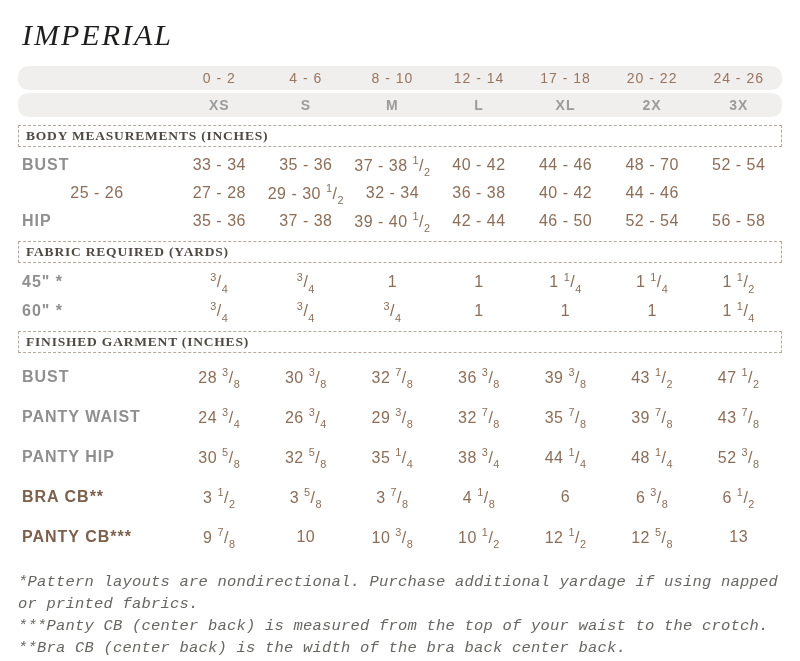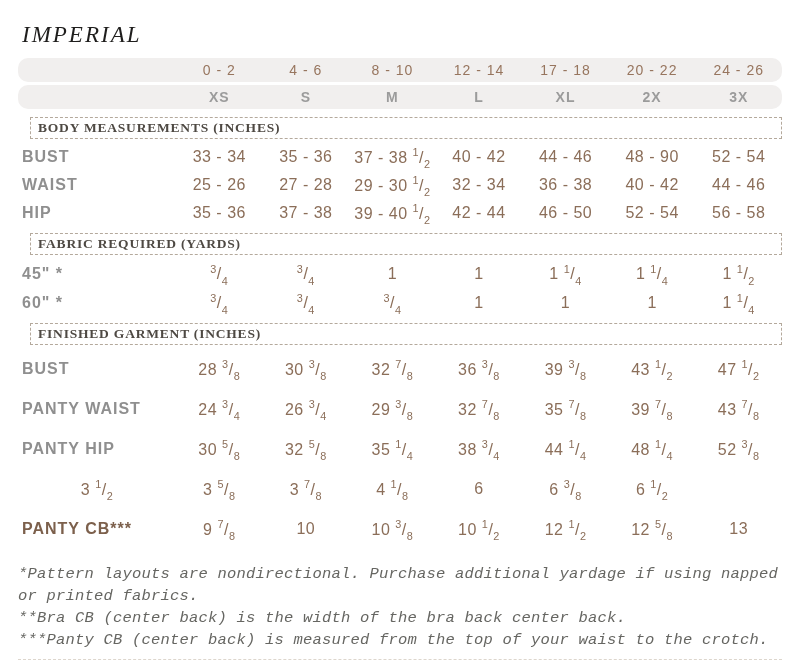--- a/index.html
+++ b/index.html
@@ -1,34 +1,34 @@
 <!DOCTYPE html>
 <html><head>
 <meta charset="utf-8">
 <style>
   html,body{margin:0;padding:0;background:#ffffff;}
   body{width:800px;height:661px;font-family:"Liberation Sans",sans-serif;overflow:hidden;}
   .page{padding:16px 18px 0 18px;}
 
   .title{
     font-family:"Liberation Serif",serif;font-style:italic;font-weight:500;
-    font-size:23px;line-height:38px;letter-spacing:2px;color:#1f1e1d;
-    margin:0 0 4px 4px;
+    font-size:30px;line-height:38px;letter-spacing:2px;color:#1f1e1d;
+    margin:0 0 12px 4px;
   }
 
   .grid{display:grid;grid-template-columns:158px repeat(7,1fr);align-items:center;}
   .hdr{background:#f1efee;height:24px;margin-bottom:3px;border-radius:10px;}
   .hdr .c{text-align:center;font-size:14px;letter-spacing:1px;}
   .hdr1 .c{color:#97755e;}
   .hdr2{margin-bottom:8px;}
   .hdr2 .c{color:#9b9b9b;font-weight:bold;}
 
   .secbox{
     border:1px dashed #b4a99c;height:20px;display:flex;align-items:center;
-    padding-left:7px;margin:6px 0 4px 12px;
+    padding-left:7px;margin:6px 0 4px 0;
     font-family:"Liberation Serif",serif;font-weight:700;font-size:13.5px;
     letter-spacing:0.8px;color:#4e4943;
   }
 
   .row{height:28px;}
   .frow{height:40px;}
   .lbl{font-size:16px;color:#8f8f8f;letter-spacing:1px;padding-left:4px;font-weight:bold;}
   .lbl.brown{color:#7c604c;}
   .c.val{text-align:center;font-size:16px;color:#8b6e59;letter-spacing:0.5px;}
 
@@ -74,25 +74,24 @@
     <span>BODY MEASUREMENTS (INCHES)</span>
   </div>
 
   <div class="grid row">
     <div class="lbl">BUST</div>
     <div class="c val">33 - 34</div>
     <div class="c val">35 - 36</div>
     <div class="c val">37 - 38 <sup>1</sup>/<sub>2</sub></div>
     <div class="c val">40 - 42</div>
     <div class="c val">44 - 46</div>
-    <div class="c val">48 - 90</div>
+    <div class="c val">48 - 70</div>
     <div class="c val">52 - 54</div>
   </div>
   <div class="grid row">
-    <div class="lbl">WAIST</div>
     <div class="c val">25 - 26</div>
     <div class="c val">27 - 28</div>
     <div class="c val">29 - 30 <sup>1</sup>/<sub>2</sub></div>
     <div class="c val">32 - 34</div>
     <div class="c val">36 - 38</div>
     <div class="c val">40 - 42</div>
     <div class="c val">44 - 46</div>
   </div>
   <div class="grid row">
     <div class="lbl">HIP</div>
@@ -158,20 +157,21 @@
     <div class="lbl">PANTY HIP</div>
     <div class="c val">30 <sup>5</sup>/<sub>8</sub></div>
     <div class="c val">32 <sup>5</sup>/<sub>8</sub></div>
     <div class="c val">35 <sup>1</sup>/<sub>4</sub></div>
     <div class="c val">38 <sup>3</sup>/<sub>4</sub></div>
     <div class="c val">44 <sup>1</sup>/<sub>4</sub></div>
     <div class="c val">48 <sup>1</sup>/<sub>4</sub></div>
     <div class="c val">52 <sup>3</sup>/<sub>8</sub></div>
   </div>
   <div class="grid frow">
+    <div class="lbl brown">BRA CB**</div>
     <div class="c val">3 <sup>1</sup>/<sub>2</sub></div>
     <div class="c val">3 <sup>5</sup>/<sub>8</sub></div>
     <div class="c val">3 <sup>7</sup>/<sub>8</sub></div>
     <div class="c val">4 <sup>1</sup>/<sub>8</sub></div>
     <div class="c val">6</div>
     <div class="c val">6 <sup>3</sup>/<sub>8</sub></div>
     <div class="c val">6 <sup>1</sup>/<sub>2</sub></div>
   </div>
   <div class="grid frow">
     <div class="lbl brown">PANTY CB***</div>
@@ -179,18 +179,18 @@
     <div class="c val">10</div>
     <div class="c val">10 <sup>3</sup>/<sub>8</sub></div>
     <div class="c val">10 <sup>1</sup>/<sub>2</sub></div>
     <div class="c val">12 <sup>1</sup>/<sub>2</sub></div>
     <div class="c val">12 <sup>5</sup>/<sub>8</sub></div>
     <div class="c val">13</div>
   </div>
 
   <div class="foot">
     <div>*Pattern layouts are nondirectional. Purchase additional yardage if using napped or printed fabrics.</div>
+    <div>***Panty CB (center back) is measured from the top of your waist to the crotch.</div>
     <div>**Bra CB (center back) is the width of the bra back center back.</div>
-    <div>***Panty CB (center back) is measured from the top of your waist to the crotch.</div>
   </div>
   <div class="endline"></div>
 
 </div>
 
 </body></html>

